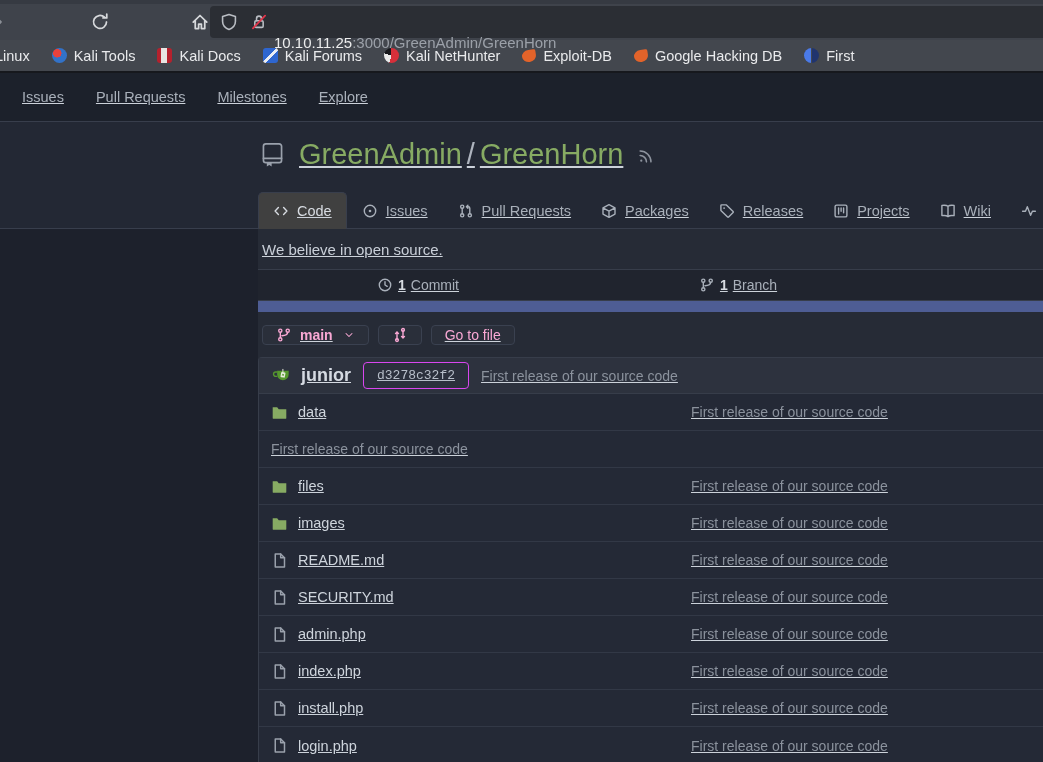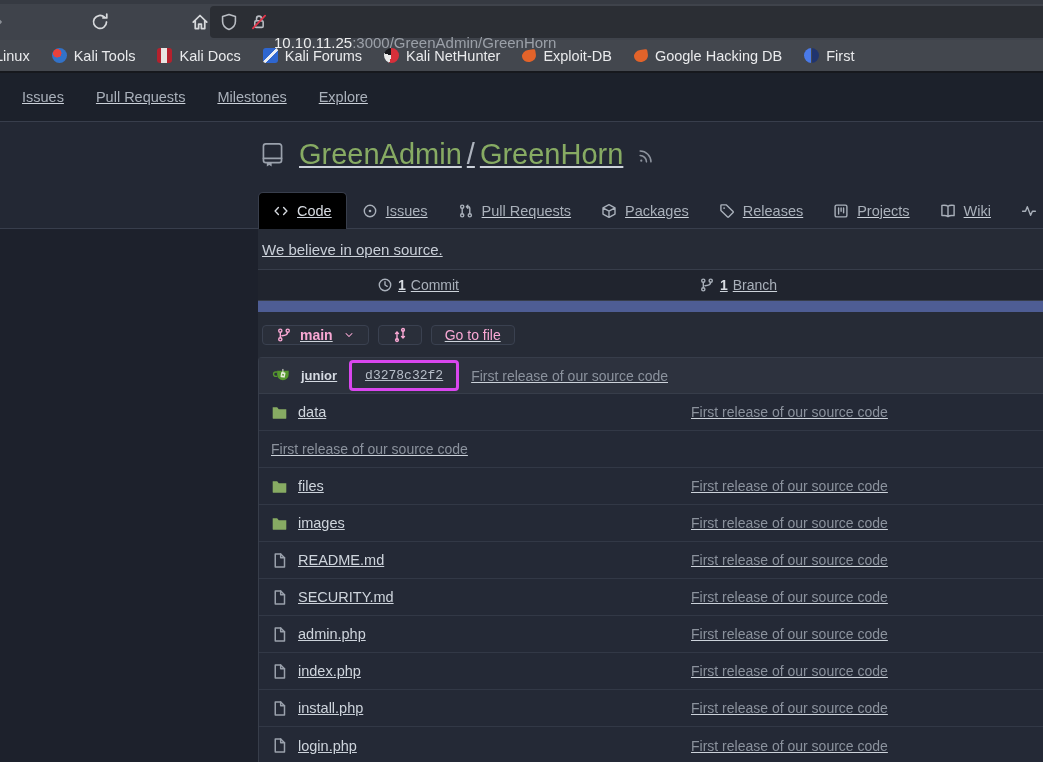--- a/index.html
+++ b/index.html
@@ -50,40 +50,40 @@
   .repo-band { background:#232834; }
   .repo-title-row { height:65px; display:flex; align-items:center; padding-left:258px; }
   .repo-ico { color:#9aa1ac; margin-right:12px; }
   .repo-title { font-size:29px; white-space:nowrap; }
   .repo-title a { text-decoration:none; color:#87ab63; }
   .repo-title .slash { color:#aeb4be; margin:0 5px; font-weight:400; }
   .rss { color:#8d939e; margin-left:14px; margin-top:3px; }
 
   .tabs-row { display:flex; align-items:flex-end; padding-left:258px; border-bottom:1px solid #383e4c; height:42px; }
   .tab { display:flex; align-items:center; gap:8px; color:#a9b0ba; font-size:14.5px; padding:10px 14px; border:1px solid transparent; border-bottom:none; border-radius:5px 5px 0 0; margin-bottom:-1px; white-space:nowrap; }
-  .tab.active { background:#000000; border-color:#383e4c; color:#d8dce2; }
+  .tab.active { background:#404040; border-color:#383e4c; color:#d8dce2; }
 
   .content { margin-left:258px; background:#262b36; min-height:535px; }
   .desc { padding:12px 4px 11px 4px; font-size:15px; color:#c9cfd8; }
 
   .stats { height:32px; background:#20242e; border-top:1px solid #373d4a; border-bottom:1px solid #373d4a; display:flex; overflow:hidden; }
   .stat { width:320px; flex:0 0 auto; display:flex; align-items:center; justify-content:center; gap:5px; color:#a9b0ba; font-size:14px; }
   .stat b { color:#d8dce2; font-weight:700; }
   .lang-bar { height:11px; background:#4e5d94; }
 
   .code-toolbar { display:flex; align-items:center; gap:9px; padding:13px 0 12px 4px; }
   .btn { display:flex; align-items:center; gap:8px; background:#2a2f3a; border:1px solid #3a4150; border-radius:4px; color:#f9a8d4; font-size:14px; height:20px; padding:0 13px; cursor:pointer; }
   .btn .caret { margin-left:2px; }
   .btn-branch { font-weight:600; }
 
   .file-table { border:1px solid #373d4a; border-right:none; border-radius:4px 0 0 0; }
   .commit-row { height:36px; background:#2d323e; display:flex; align-items:center; padding:0 12px; border-bottom:1px solid #373d4a; }
   .avatar { width:21px; height:21px; margin-right:9px; }
-  .author { font-weight:700; color:#d5dae2; font-size:13px; margin-right:12px; }
-  .hash-box { font-family:"Liberation Mono","DejaVu Sans Mono",monospace; font-size:13px; color:#b7bec9; background:#2b303c; border:3px solid #d946ef; border-radius:4px; padding:5px 13px; margin-right:12px; }
+  .author { font-weight:700; color:#d5dae2; font-size:18px; margin-right:12px; }
+  .hash-box { font-family:"Liberation Mono","DejaVu Sans Mono",monospace; font-size:13px; color:#b7bec9; background:#2b303c; border:1px solid #d946ef; border-radius:4px; padding:5px 13px; margin-right:12px; }
   .commit-msg { color:#99a0ab; font-size:14.5px; }
 
   .frow { height:37px; display:flex; align-items:center; padding:0 12px; background:#242936; border-bottom:1px solid #323846; }
   .frow:last-child { border-bottom:none; }
   .fname-cell { display:flex; align-items:center; gap:10px; width:420px; flex:0 0 auto; }
   .fname { color:#ced4dc; font-size:14.5px; text-decoration:none; }
   .fmsg { color:#8b929d; font-size:14px; text-decoration:none; }
   .folder-glyph { color:#87ab63; }
   .file-glyph { color:#9aa1ac; }
 </style>

